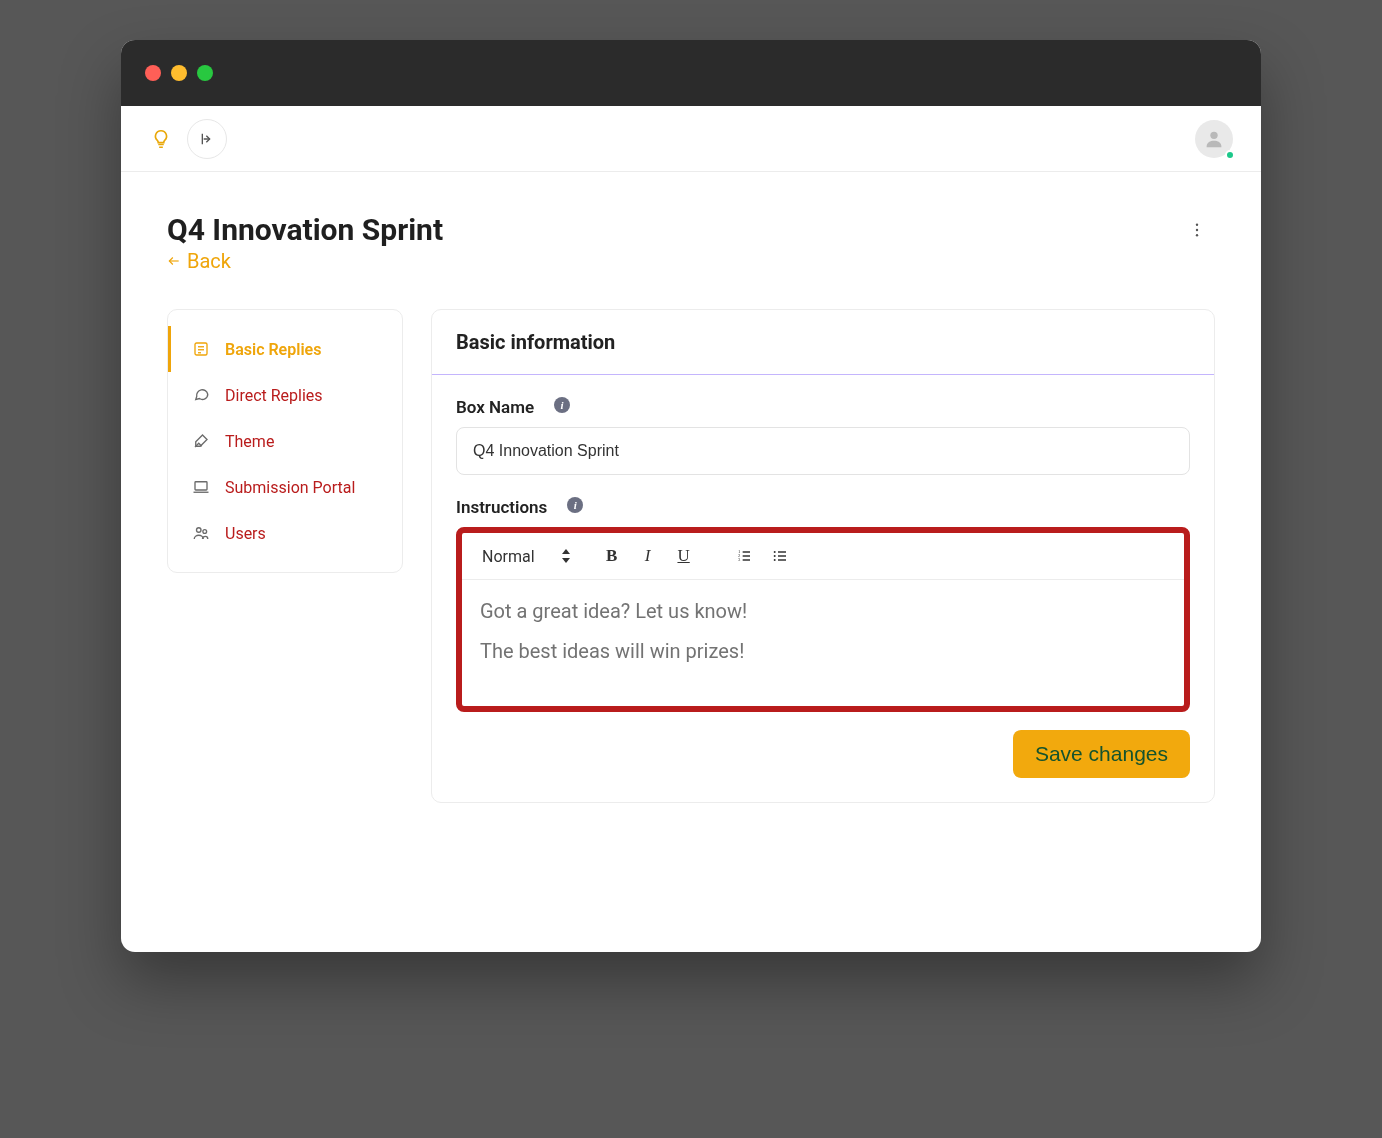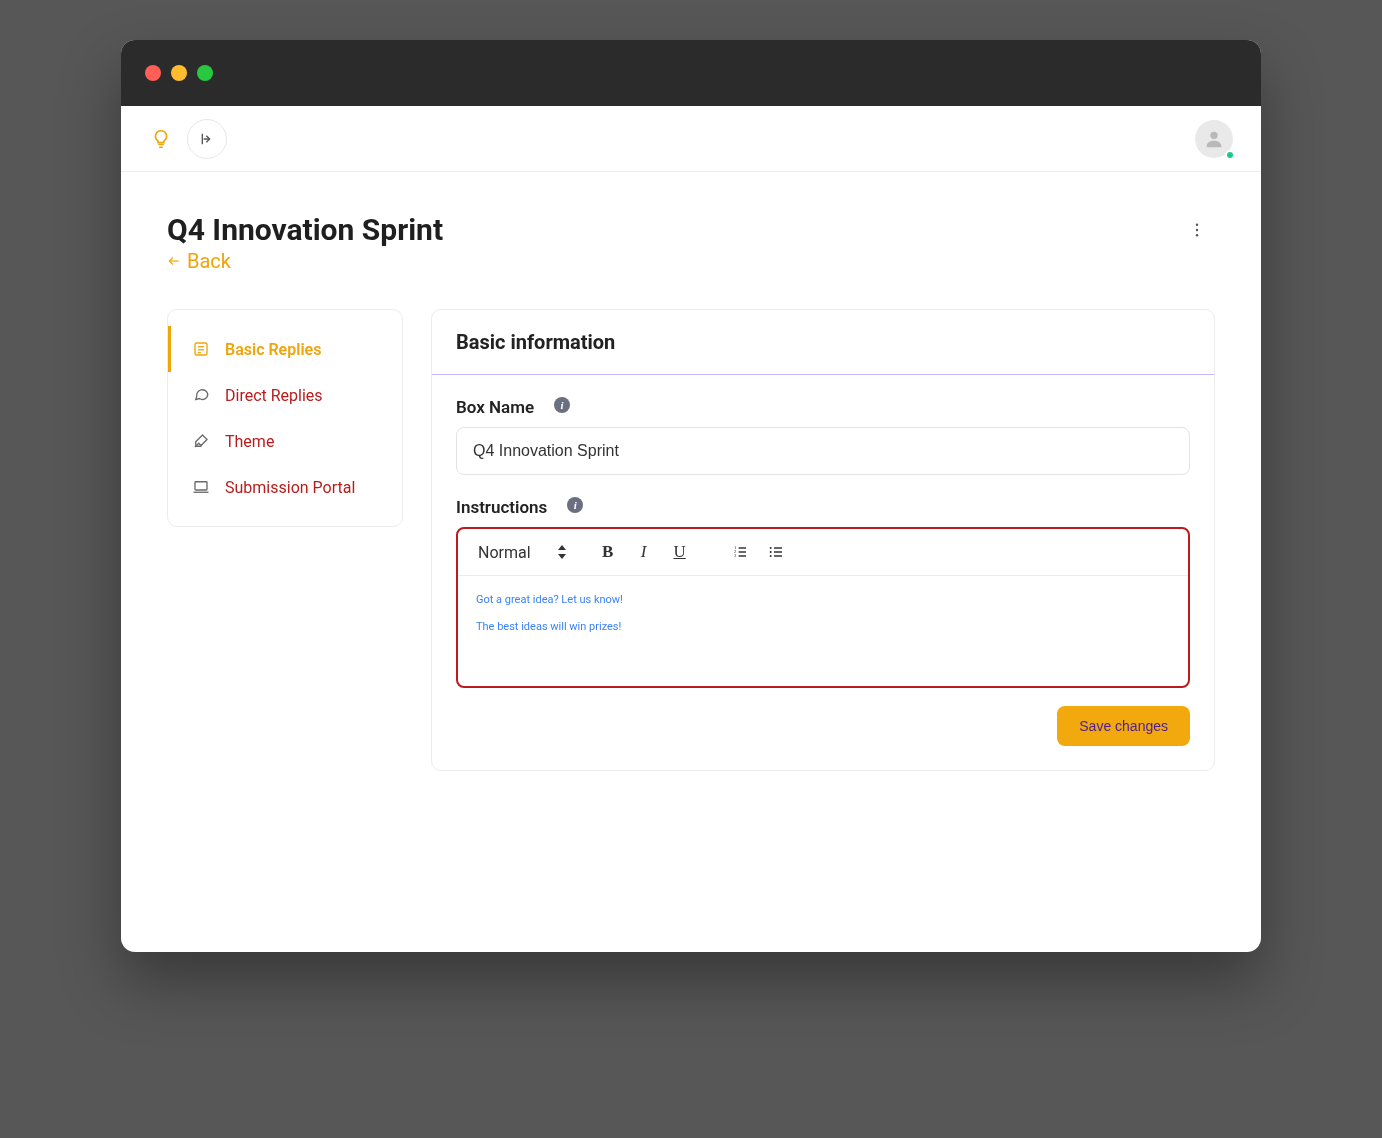--- a/index.html
+++ b/index.html
@@ -176,21 +176,21 @@
       border: 1px solid #e3e3e3;
       border-radius: 8px;
       padding: 14px 16px;
       font-size: 16px;
       color: #333;
       outline: none;
     }
     .field-group { margin-bottom: 22px; }
 
     .editor {
-      border: 2px solid #b91c1c;
+      border: 6px solid #b91c1c;
       border-radius: 8px;
       overflow: hidden;
     }
     .toolbar {
       display: flex;
       align-items: center;
       gap: 6px;
       padding: 8px 14px;
       border-bottom: 1px solid #ececec;
     }
@@ -204,37 +204,37 @@
     .tb-btn {
       width: 30px; height: 30px;
       display: flex; align-items: center; justify-content: center;
       color: #333; cursor: pointer; border-radius: 4px;
       font-family: Georgia, "Times New Roman", serif;
       font-size: 17px;
     }
     .tb-sep { width: 18px; }
     .editor-body {
       padding: 16px 18px 30px;
-      font-size: 11px;
-      color: #3b82f6;
+      font-size: 20px;
+      color: #737373;
       line-height: 1.5;
       min-height: 110px;
       outline: none;
     }
     .editor-body p { margin-bottom: 10px; }
 
     .actions {
       display: flex;
       justify-content: flex-end;
       margin-top: 18px;
     }
     .save-btn {
       background: #f2a90d;
-      color: #4c1d95;
-      font-size: 14px;
+      color: #14532d;
+      font-size: 21px;
       border: none;
       border-radius: 8px;
       padding: 12px 22px;
       cursor: pointer;
     }
     svg { display: block; }
   </style>
 </head>
 <body>
 
@@ -332,20 +332,31 @@
           <span>Theme</span>
         </div>
         <div class="side-item">
           <span class="sicon">
             <svg width="18" height="18" viewBox="0 0 24 24" fill="none" stroke="currentColor" stroke-width="1.8">
                 <rect x="4" y="5" width="16" height="11" rx="1"></rect>
                 <line x1="2" y1="19" x2="22" y2="19"></line>
               </svg>
           </span>
           <span>Submission Portal</span>
+        </div>
+        <div class="side-item">
+          <span class="sicon">
+            <svg width="18" height="18" viewBox="0 0 24 24" fill="none" stroke="currentColor" stroke-width="1.8">
+                <circle cx="9" cy="8" r="3"></circle>
+                <circle cx="17" cy="10" r="2.5"></circle>
+                <path d="M3 20c0-3 3-5 6-5s6 2 6 5"></path>
+                <path d="M14 20c0-2 2-3.5 4-3.5s3 1 3 3.5"></path>
+              </svg>
+          </span>
+          <span>Users</span>
         </div>
       </nav>
 
       <section class="panel">
         <div class="panel-header">Basic information</div>
         <div class="panel-body">
           <div class="field-group">
             <div class="field-label">
               <span>Box Name</span>
               <span class="info-icon">i</span>

